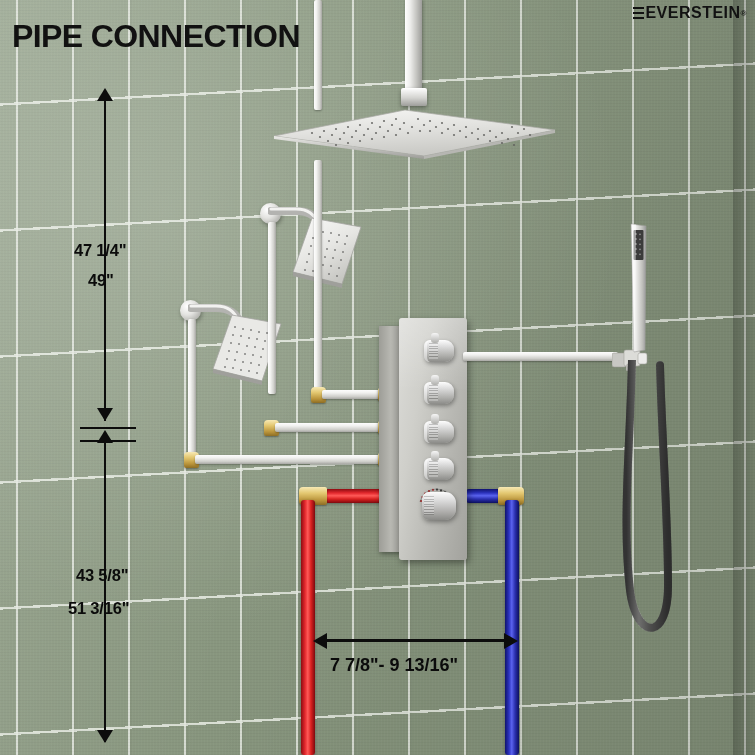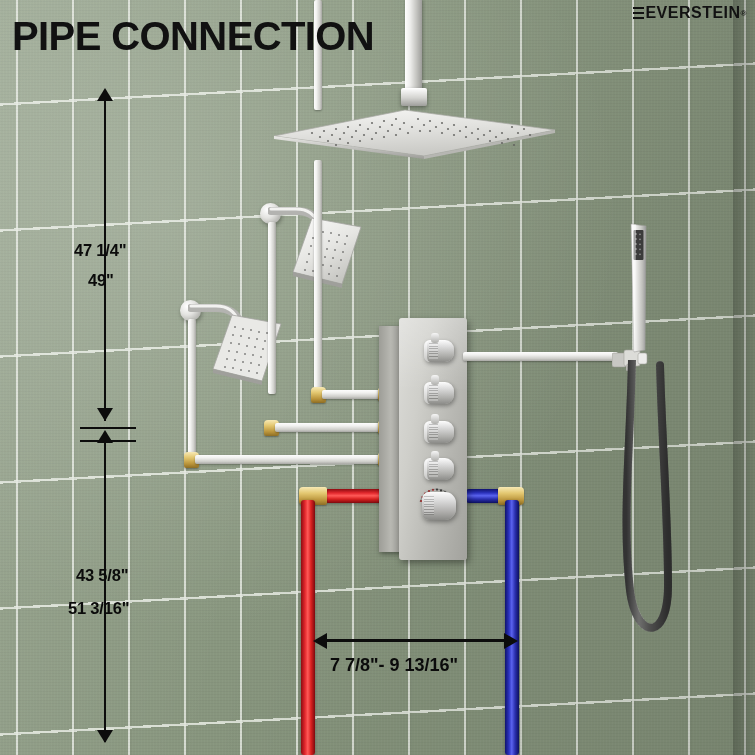--- a/index.html
+++ b/index.html
@@ -41,21 +41,21 @@
       radial-gradient(ellipse at 22% 28%, rgba(255,255,255,.16), rgba(255,255,255,0) 55%),
       linear-gradient(100deg, rgba(255,255,255,.10) 0%, rgba(0,0,0,.0) 38%, rgba(0,0,0,.10) 100%);
     pointer-events:none;
   }
   .corner{ position:absolute; right:0; top:0; width:22px; height:755px;
     background:linear-gradient(90deg, rgba(0,0,0,.22), rgba(0,0,0,.05));
   }
 
   
   .title{ position:absolute; left:12px; top:18px; width:420px;
-    font-weight:bold; font-size:40px; line-height:36px; letter-spacing:-0.6px;
+    font-weight:bold; font-size:32px; line-height:36px; letter-spacing:-0.6px;
     color:#111; font-stretch:condensed; }
   .logo{ position:absolute; right:8px; top:4px; display:flex; align-items:center;
     font-size:16px; font-weight:bold; letter-spacing:.5px; color:#121212; }
   .logo .bars{ display:inline-block; width:11px; height:13px; margin-right:1px; position:relative; }
   .logo .bars i{ position:absolute; left:0; width:11px; height:2.2px; background:#121212; }
   .logo .bars i:nth-child(1){ top:0; }
   .logo .bars i:nth-child(2){ top:5.3px; }
   .logo .bars i:nth-child(3){ top:10.6px; }
   .logo sup{ font-size:8px; vertical-align:super; }
 

